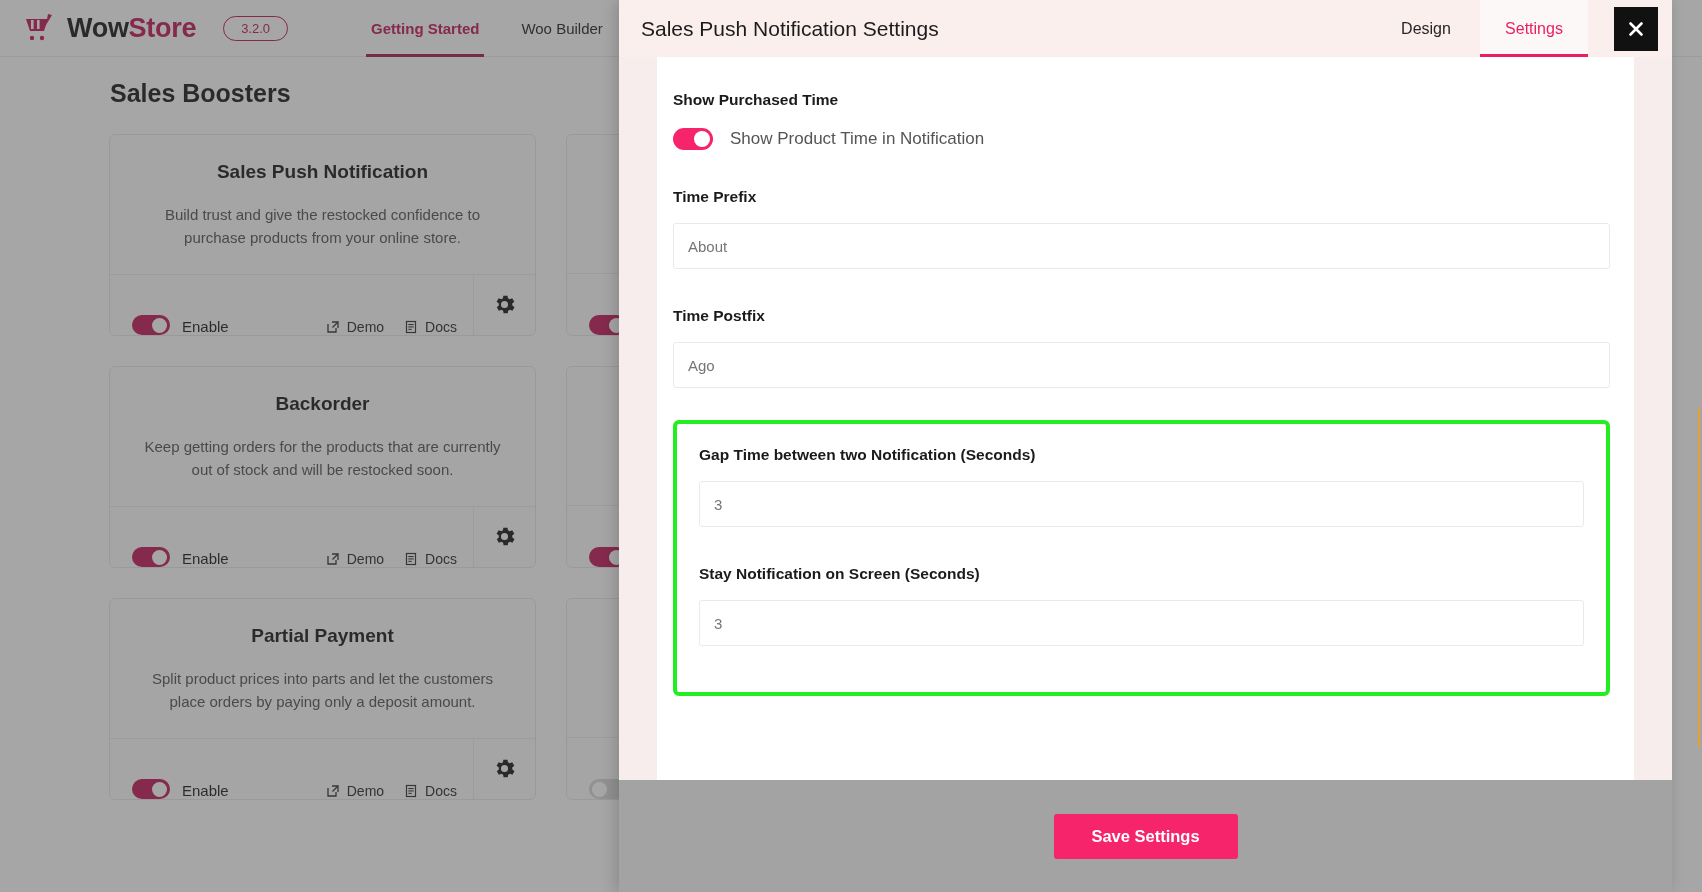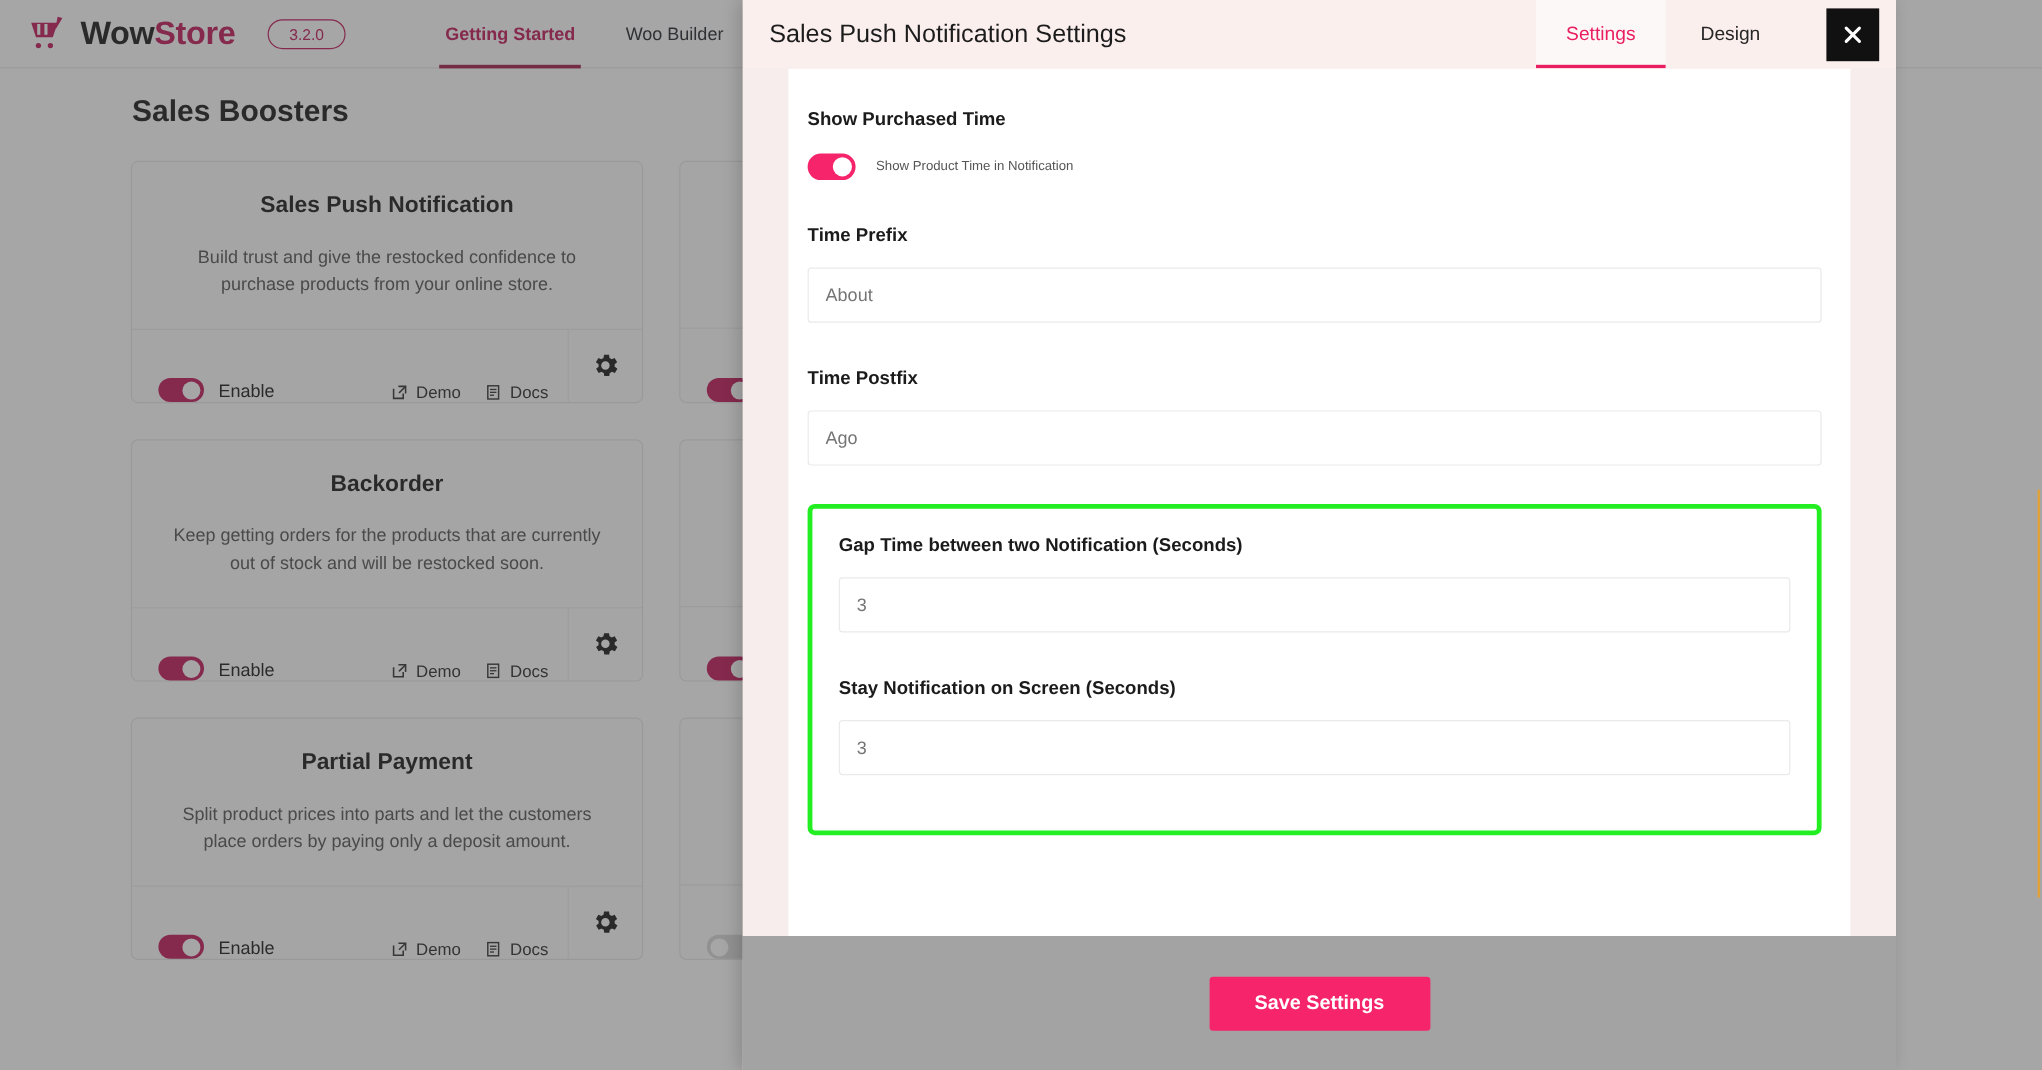--- a/index.html
+++ b/index.html
@@ -119,21 +119,21 @@
   
   #dim-overlay {
     position: absolute; inset: 0;
     background: rgba(60,60,60,0.46);
     z-index: 50;
   }
 
   
   #modal {
     position: absolute;
-    left: 619px; top: 0; width: 961px; height: 892px;
+    left: 619px; top: 0; width: 1053px; height: 892px;
     background: #f7edec;
     z-index: 60;
     display: flex; flex-direction: column;
     box-shadow: -3px 0 14px rgba(0,0,0,0.18);
   }
   .modal-head {
     height: 57px;
     background: #fbefee;
     display: flex; align-items: stretch;
     flex: none;
@@ -184,21 +184,21 @@
   }
   .toggle-row { display: flex; align-items: center; margin-top: 19px; }
   .toggle-lg {
     width: 40px; height: 22px; border-radius: 14px; background: #f5246b;
     position: relative; flex: none;
   }
   .toggle-lg::after {
     content: ""; position: absolute; top: 3px; left: 21px;
     width: 16px; height: 16px; border-radius: 50%; background: #fff;
   }
-  .toggle-row span { margin-left: 17px; font-size: 11px; color: #555; }
+  .toggle-row span { margin-left: 17px; font-size: 17px; color: #555; }
   .text-input {
     margin-top: 17px;
     width: 100%; height: 46px;
     border: 1px solid #eaeaea;
     border-radius: 3px;
     background: #fff;
     font-size: 15px;
     color: #8d8d8d;
     padding: 0 14px;
     font-family: "Liberation Sans", sans-serif;
@@ -415,22 +415,22 @@
   </div>
 </div>
 
 <div id="dim-overlay"></div>
 
 <div id="modal">
 
   <div class="modal-head">
     <div class="modal-title">Sales Push Notification Settings</div>
     <div class="modal-tabs">
+      <div class="mtab">Design</div>
       <div class="mtab active">Settings</div>
-      <div class="mtab">Design</div>
     </div>
     <div class="close-btn">
       <svg width="20" height="20" viewBox="0 0 20 20">
         <path d="M4.5 4.5 L15.5 15.5 M15.5 4.5 L4.5 15.5" stroke="#ffffff" stroke-width="2.6" stroke-linecap="round"></path>
       </svg>
     </div>
   </div>
 
   <div class="modal-scroll">
     <div class="panel">

